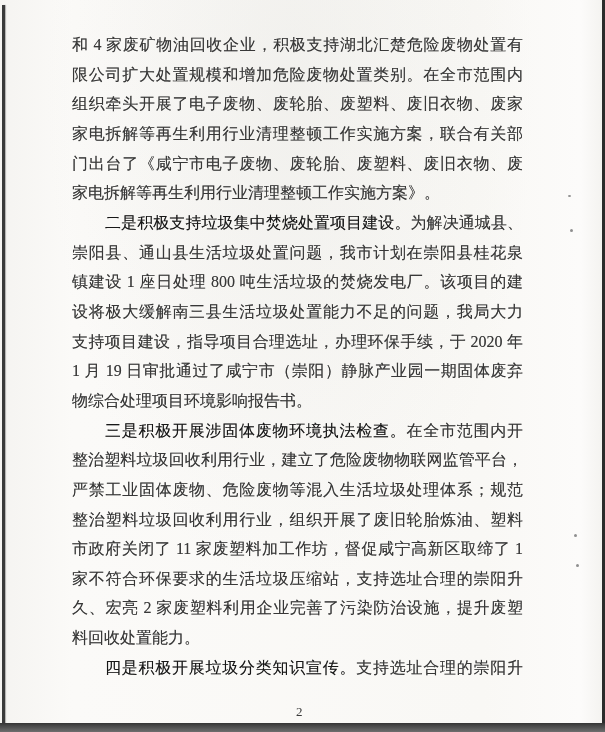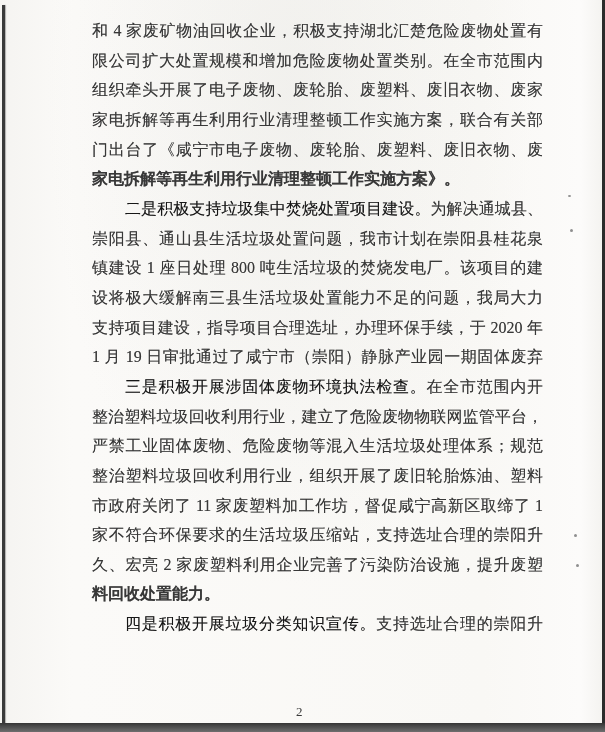--- a/index.html
+++ b/index.html
@@ -35,37 +35,35 @@
   }
   .bottom-band {
     position: absolute;
     left: 0; right: 0; bottom: 0;
     height: 9px;
     background: linear-gradient(180deg, #353535 0%, #4a4a4a 35%, #6e6e6e 100%);
   }
   .content {
     position: absolute;
     left: 72px;
-    top: 16px;
+    top: 30px;
     width: 451px;
     color: #383838;
-    margin-left: 20px;
   }
   .line {
     font-size: 16px;
     line-height: 29.66px;
     height: 29.66px;
     text-align: justify;
     text-align-last: justify;
     white-space: nowrap;
     text-shadow: 0 0 0.5px rgba(70,70,70,0.55);
   }
   .line.end {
     text-align-last: left;
-    font-weight: bold;
   }
   .line.indent {
     text-indent: 33px;
   }
   .lead {
     font-weight: 400;
     color: #171717;
   }
   .page-number {
     position: absolute;
@@ -99,20 +97,21 @@
       <div class="line"><span>组织牵头开展了电子废物、废轮胎、废塑料、废旧衣物、废家</span></div>
       <div class="line"><span>家电拆解等再生利用行业清理整顿工作实施方案，联合有关部</span></div>
       <div class="line"><span>门出台了《咸宁市电子废物、废轮胎、废塑料、废旧衣物、废</span></div>
       <div class="line end"><span>家电拆解等再生利用行业清理整顿工作实施方案》。</span></div>
       <div class="line indent"><span class="lead">二是积极支持垃圾集中焚烧处置项目建设。</span><span>为解决通城县、</span></div>
       <div class="line"><span>崇阳县、通山县生活垃圾处置问题，我市计划在崇阳县桂花泉</span></div>
       <div class="line"><span>镇建设 1 座日处理 800 吨生活垃圾的焚烧发电厂。该项目的建</span></div>
       <div class="line"><span>设将极大缓解南三县生活垃圾处置能力不足的问题，我局大力</span></div>
       <div class="line"><span>支持项目建设，指导项目合理选址，办理环保手续，于 2020 年</span></div>
       <div class="line"><span>1 月 19 日审批通过了咸宁市（崇阳）静脉产业园一期固体废弃</span></div>
+      <div class="line end"><span>物综合处理项目环境影响报告书。</span></div>
       <div class="line indent"><span class="lead">三是积极开展涉固体废物环境执法检查。</span><span>在全市范围内开</span></div>
       <div class="line"><span>整治塑料垃圾回收利用行业，建立了危险废物物联网监管平台，</span></div>
       <div class="line"><span>严禁工业固体废物、危险废物等混入生活垃圾处理体系；规范</span></div>
       <div class="line"><span>整治塑料垃圾回收利用行业，组织开展了废旧轮胎炼油、塑料</span></div>
       <div class="line"><span>市政府关闭了 11 家废塑料加工作坊，督促咸宁高新区取缔了 1</span></div>
       <div class="line"><span>家不符合环保要求的生活垃圾压缩站，支持选址合理的崇阳升</span></div>
       <div class="line"><span>久、宏亮 2 家废塑料利用企业完善了污染防治设施，提升废塑</span></div>
       <div class="line end"><span>料回收处置能力。</span></div>
       <div class="line indent"><span class="lead">四是积极开展垃圾分类知识宣传。</span><span>支持选址合理的崇阳升</span></div>
     </div>

